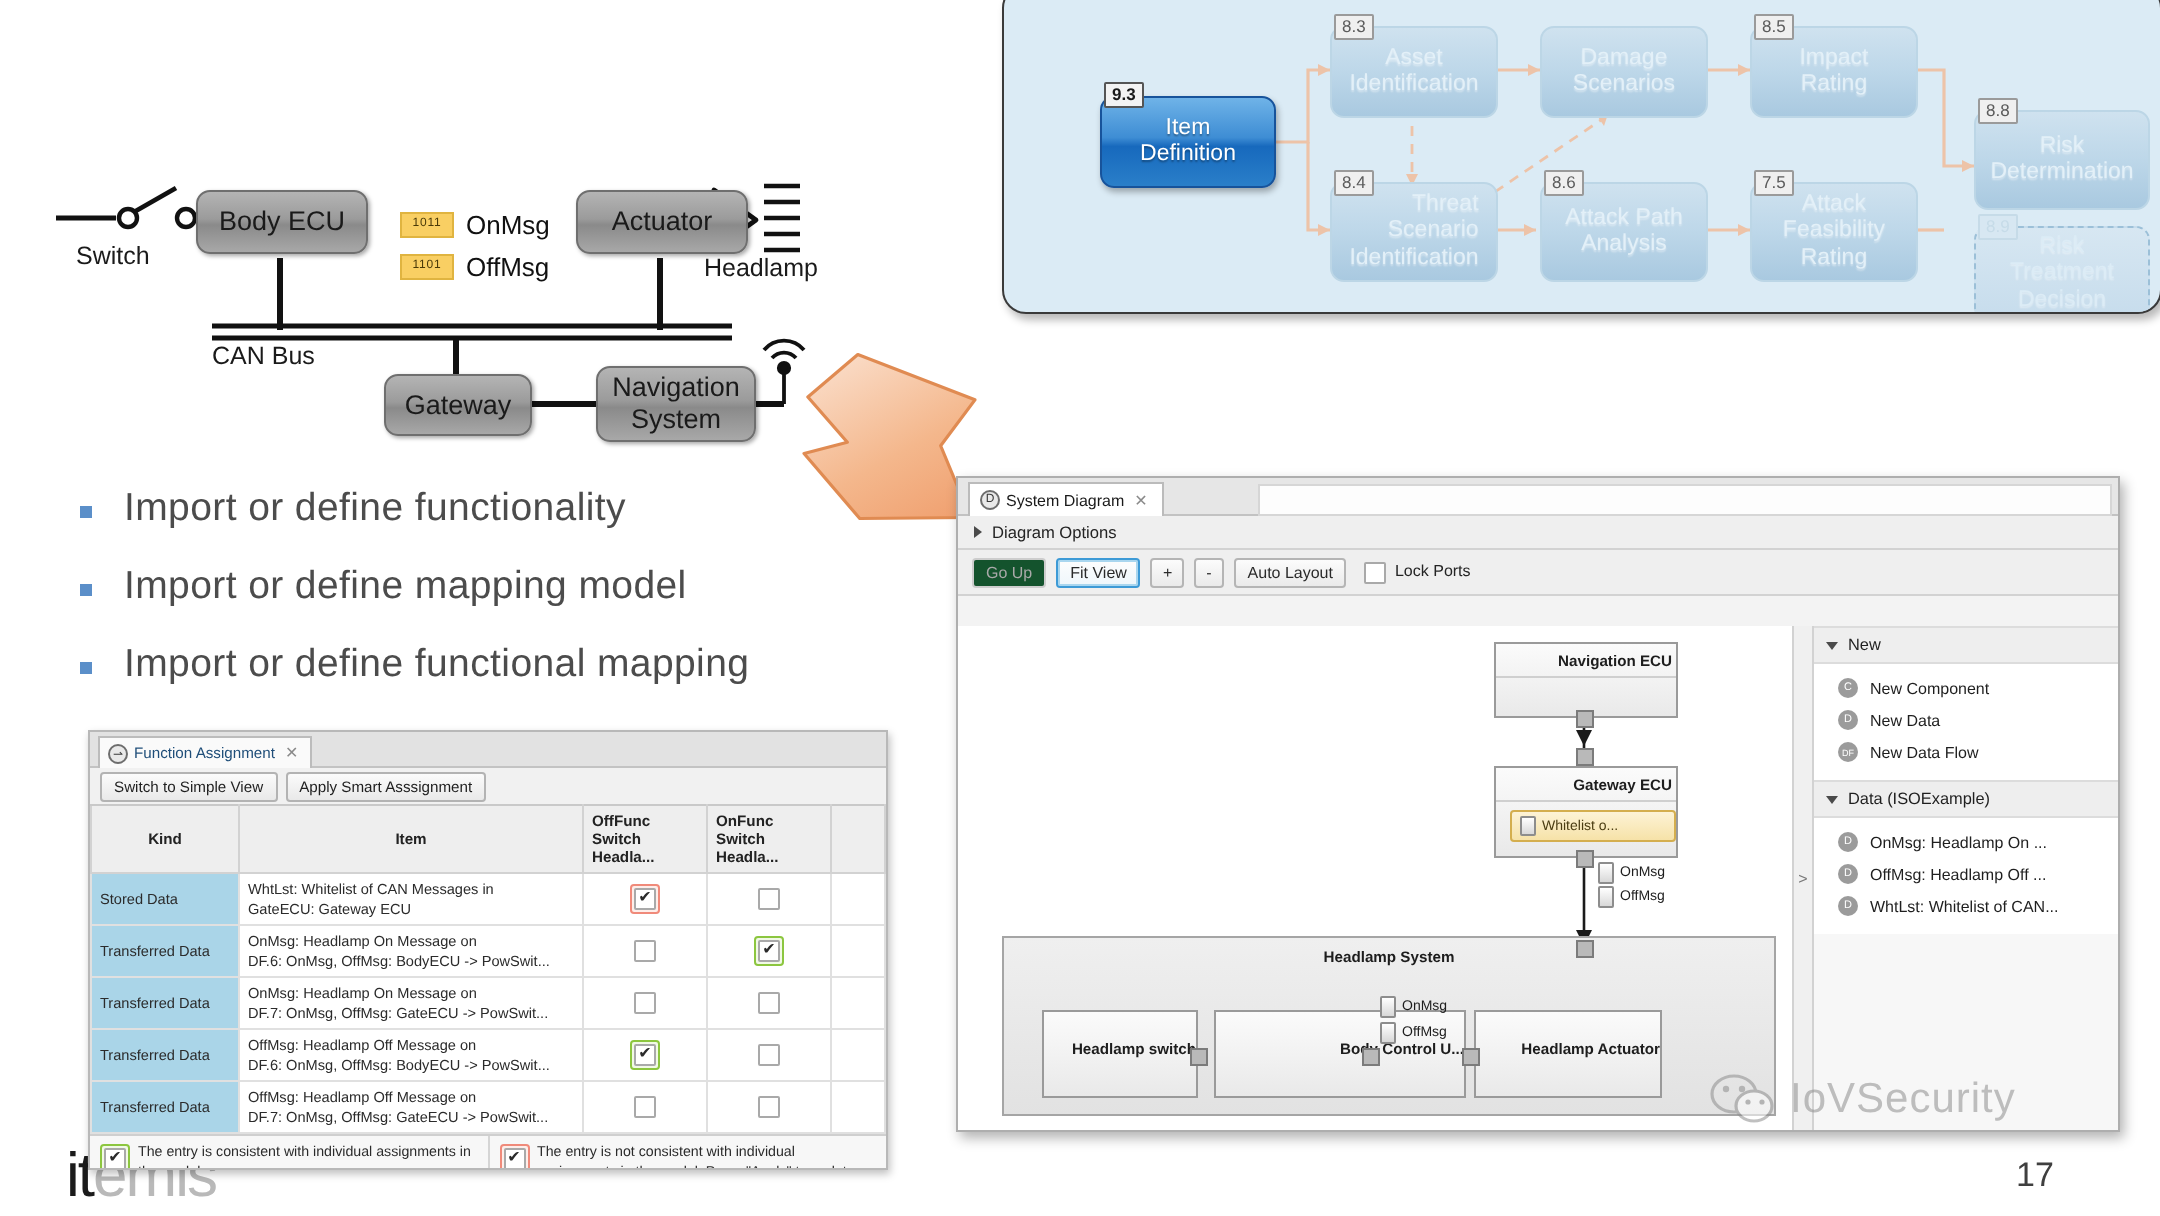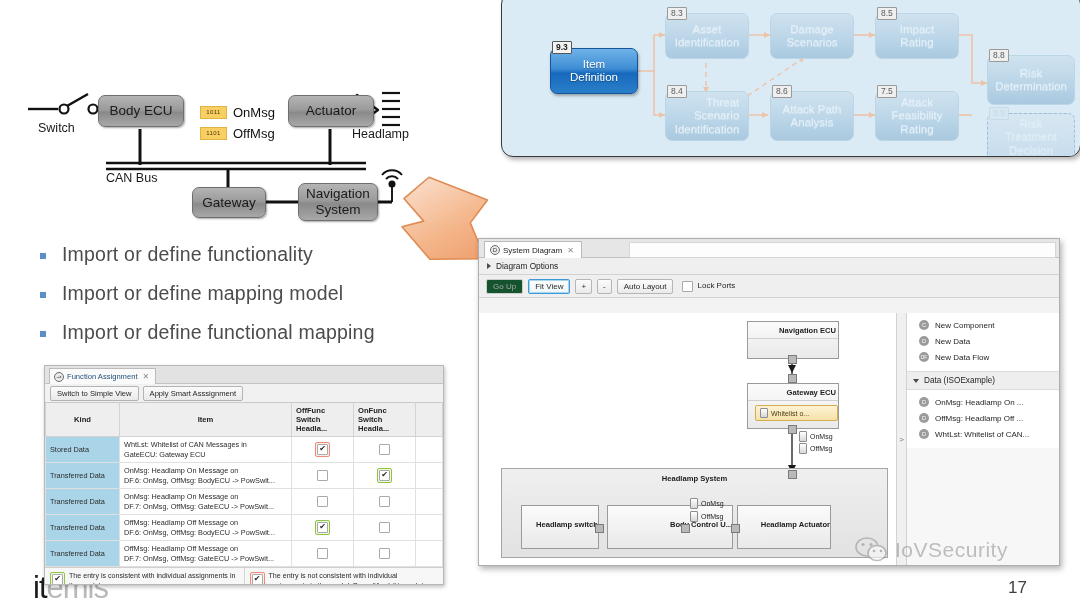--- a/index.html
+++ b/index.html
@@ -585,20 +585,24 @@
 
         <div class="cnode plain" style="left:258px;top:192px;width:92px;height:42px;">
           <span style="position:absolute;top:14px;left:0;right:0;">Headlamp Actuator</span>
         </div>
         <span class="port" style="left:252px;top:211px;"></span>
       </div>
 
       <div class="sd-splitter">&gt;</div>
 
       <div class="sd-palette">
+        <div class="pal-hdr">
+          <span class="tri-d"></span>
+          <span>New</span>
+        </div>
         <div class="pal-sec">
           <div class="pal-item">
             <span class="pal-ic">C</span>
             <span>New Component</span>
           </div>
           <div class="pal-item">
             <span class="pal-ic">D</span>
             <span>New Data</span>
           </div>
           <div class="pal-item">

